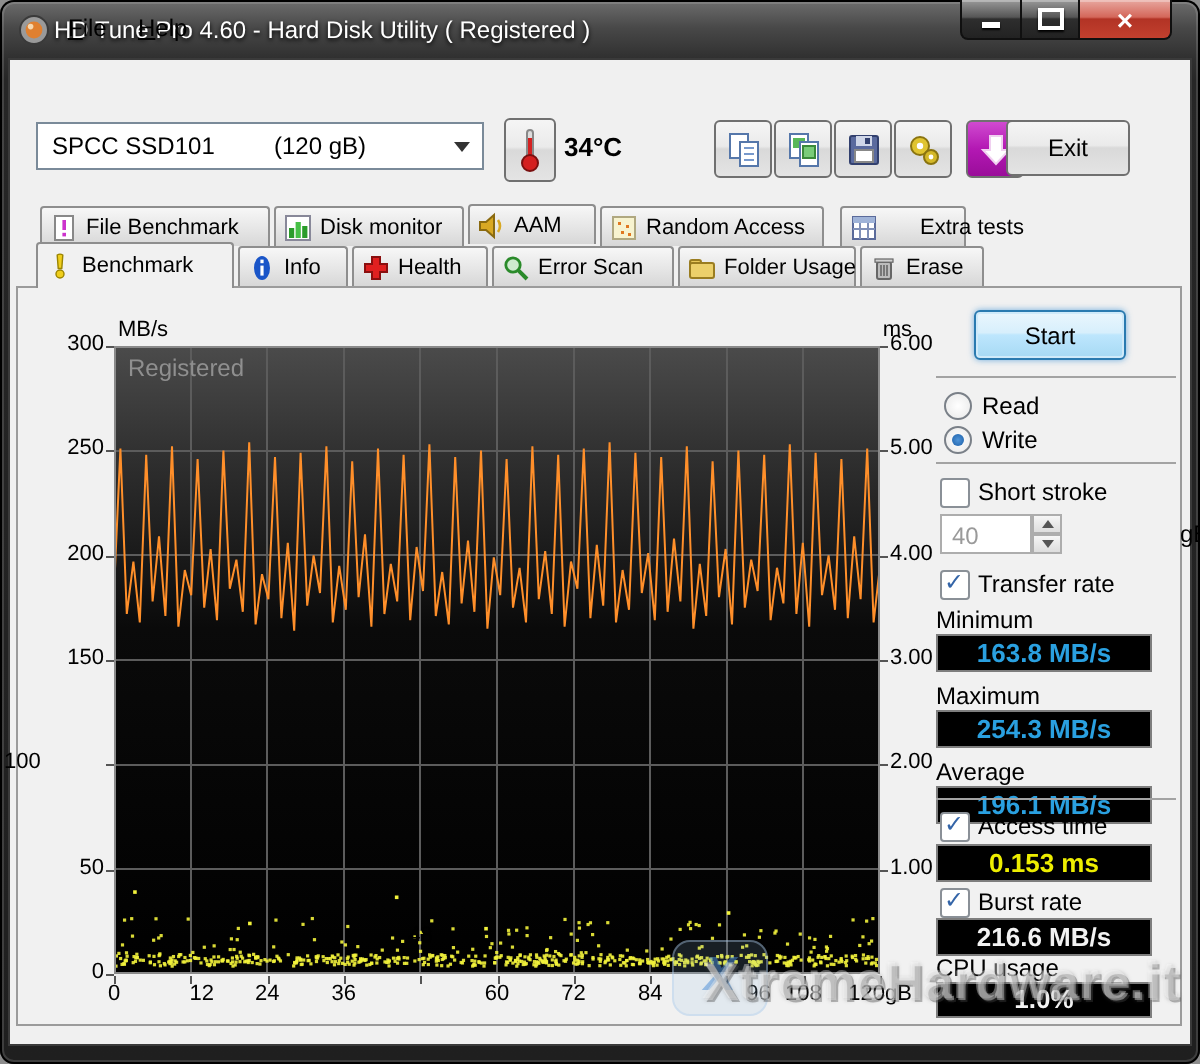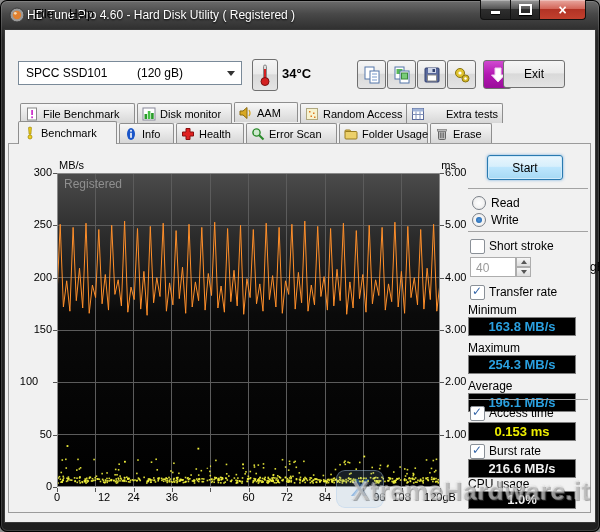--- a/index.html
+++ b/index.html
@@ -196,21 +196,21 @@
   <div class="tab" style="left:300px;top:103px;width:112px;">
     <svg class="tab-icon" viewBox="0 0 14 14">
         <rect x="1.5" y="1.5" width="11" height="11" fill="#f7f3cf" stroke="#b0a880"></rect>
         <rect x="4" y="4" width="1.5" height="1.5" fill="#e07820"></rect>
         <rect x="8" y="5.5" width="1.5" height="1.5" fill="#e07820"></rect>
         <rect x="5.5" y="8.5" width="1.5" height="1.5" fill="#e07820"></rect>
         <rect x="9" y="9.5" width="1.5" height="1.5" fill="#e07820"></rect>
       </svg>
     <span>Random Access</span>
   </div>
-  <div class="tab" style="left:406px;top:103px;width:97px;gap:21px;">
+  <div class="tab" style="left:420px;top:103px;width:63px;gap:21px;">
     <svg class="tab-icon" viewBox="0 0 14 14">
         <rect x="1.5" y="1.5" width="11" height="11" fill="#fff" stroke="#5a6a9a"></rect>
         <rect x="1.5" y="1.5" width="11" height="3" fill="#9fb3d8"></rect>
         <line x1="1.5" y1="7.5" x2="12.5" y2="7.5" stroke="#8090b8"></line>
         <line x1="5" y1="4.5" x2="5" y2="12.5" stroke="#8090b8"></line>
         <line x1="9" y1="4.5" x2="9" y2="12.5" stroke="#8090b8"></line>
       </svg>
     <span>Extra tests</span>
   </div>
 
@@ -953,41 +953,41 @@
   </div>
   <div id="axis-layer">
       <div class="tick-label" style="left: 18px; top: 166px; width: 34px; text-align: right;">300</div>
       <div class="tickmark" style="left: 53px; top: 173px; width: 4px; height: 1px;"></div>
       <div class="tick-label" style="left: 18px; top: 218.333px; width: 34px; text-align: right;">250</div>
       <div class="tickmark" style="left: 53px; top: 225.333px; width: 4px; height: 1px;"></div>
       <div class="tick-label" style="left: 18px; top: 270.667px; width: 34px; text-align: right;">200</div>
       <div class="tickmark" style="left: 53px; top: 277.667px; width: 4px; height: 1px;"></div>
       <div class="tick-label" style="left: 18px; top: 323px; width: 34px; text-align: right;">150</div>
       <div class="tickmark" style="left: 53px; top: 330px; width: 4px; height: 1px;"></div>
-      <div class="tick-label" style="left: 12px; top: 375.333px; width: 34px; text-align: center;">100</div>
+      <div class="tick-label" style="left: 2px; top: 375.333px; width: 34px; text-align: left;">100</div>
       <div class="tickmark" style="left: 53px; top: 382.333px; width: 4px; height: 1px;"></div>
       <div class="tick-label" style="left: 18px; top: 427.667px; width: 34px; text-align: right;">50</div>
       <div class="tickmark" style="left: 53px; top: 434.667px; width: 4px; height: 1px;"></div>
       <div class="tick-label" style="left: 18px; top: 480px; width: 34px; text-align: right;">0</div>
       <div class="tickmark" style="left: 53px; top: 487px; width: 4px; height: 1px;"></div>
       <div class="tick-label" style="left: 445px; top: 166px;">6.00</div>
       <div class="tickmark" style="left: 440px; top: 173px; width: 4px; height: 1px;"></div>
       <div class="tick-label" style="left: 445px; top: 218.333px;">5.00</div>
       <div class="tickmark" style="left: 440px; top: 225.333px; width: 4px; height: 1px;"></div>
       <div class="tick-label" style="left: 445px; top: 270.667px;">4.00</div>
       <div class="tickmark" style="left: 440px; top: 277.667px; width: 4px; height: 1px;"></div>
       <div class="tick-label" style="left: 445px; top: 323px;">3.00</div>
       <div class="tickmark" style="left: 440px; top: 330px; width: 4px; height: 1px;"></div>
       <div class="tick-label" style="left: 445px; top: 375.333px;">2.00</div>
       <div class="tickmark" style="left: 440px; top: 382.333px; width: 4px; height: 1px;"></div>
       <div class="tick-label" style="left: 445px; top: 427.667px;">1.00</div>
       <div class="tickmark" style="left: 440px; top: 434.667px; width: 4px; height: 1px;"></div>
       <div class="tick-label" style="left: 35px; top: 491px; width: 44px; text-align: center;">0</div>
       <div class="tickmark" style="left: 57px; top: 488px; width: 1px; height: 4px;"></div>
-      <div class="tick-label" style="left: 82px; top: 491px; width: 44px; text-align: center;">12</div>
+      <div class="tick-label" style="left: 63px; top: 491px; width: 44px; text-align: right;">12</div>
       <div class="tickmark" style="left: 95.3px; top: 488px; width: 1px; height: 4px;"></div>
       <div class="tick-label" style="left: 111.6px; top: 491px; width: 44px; text-align: center;">24</div>
       <div class="tickmark" style="left: 133.6px; top: 488px; width: 1px; height: 4px;"></div>
       <div class="tick-label" style="left: 149.9px; top: 491px; width: 44px; text-align: center;">36</div>
       <div class="tickmark" style="left: 171.9px; top: 488px; width: 1px; height: 4px;"></div>
       <div class="tick-label" style="left: 188.2px; top: 462px; width: 44px; text-align: center;">48</div>
       <div class="tickmark" style="left: 210.2px; top: 488px; width: 1px; height: 4px;"></div>
       <div class="tick-label" style="left: 226.5px; top: 491px; width: 44px; text-align: center;">60</div>
       <div class="tickmark" style="left: 248.5px; top: 488px; width: 1px; height: 4px;"></div>
       <div class="tick-label" style="left: 264.8px; top: 491px; width: 44px; text-align: center;">72</div>

